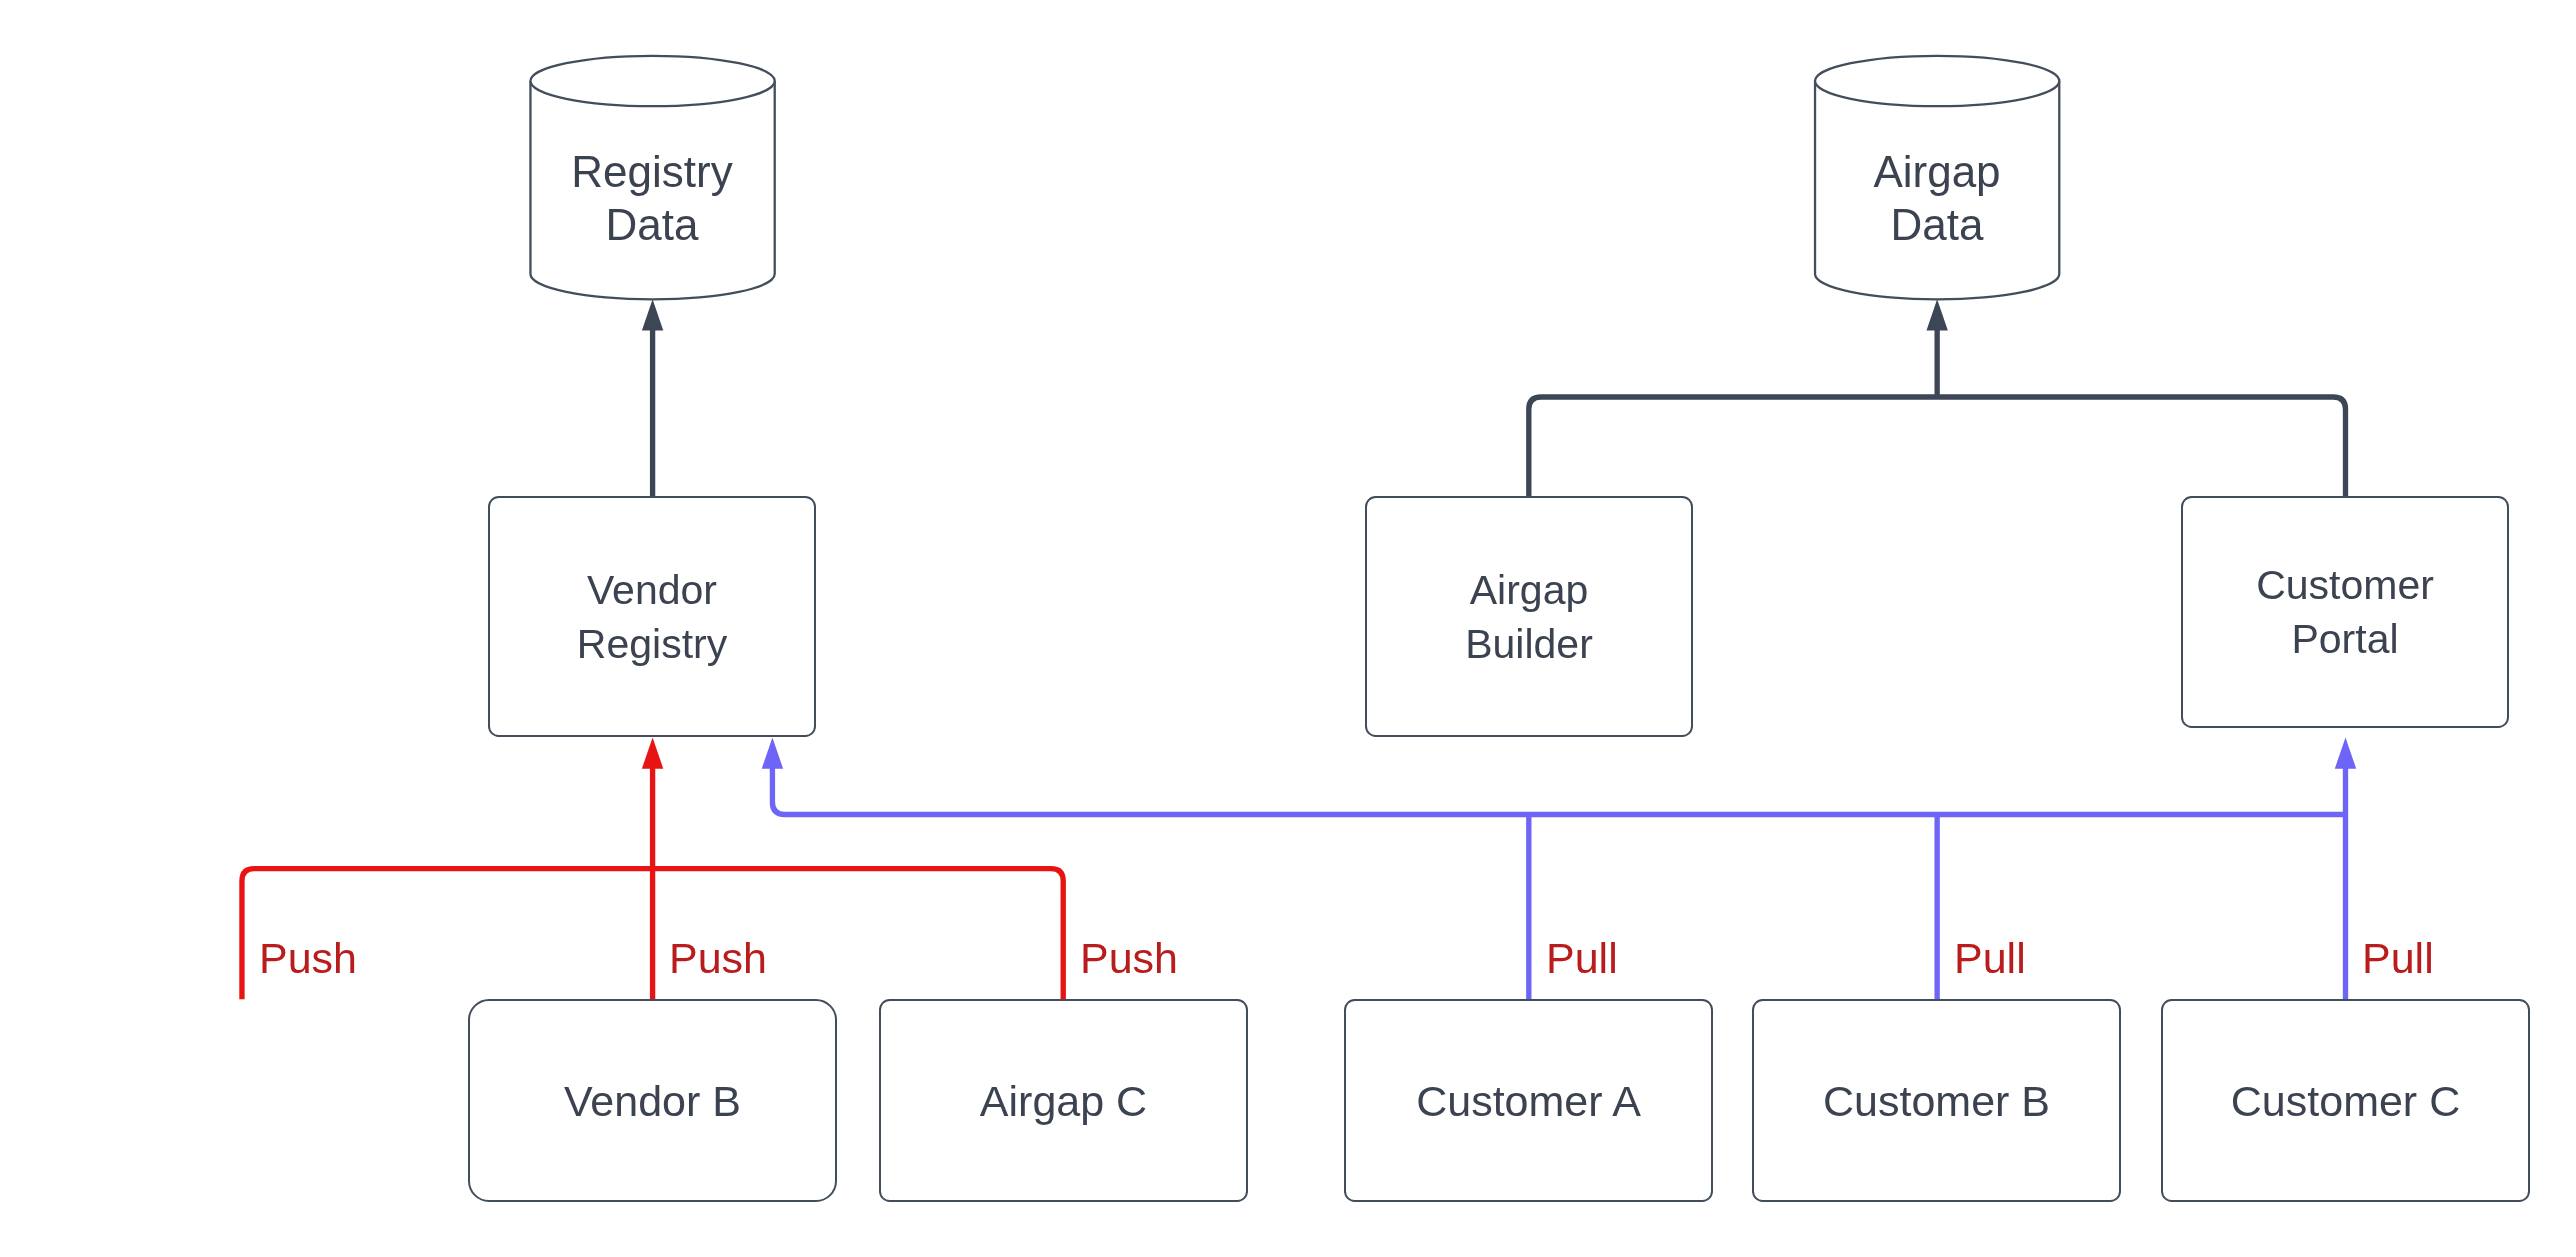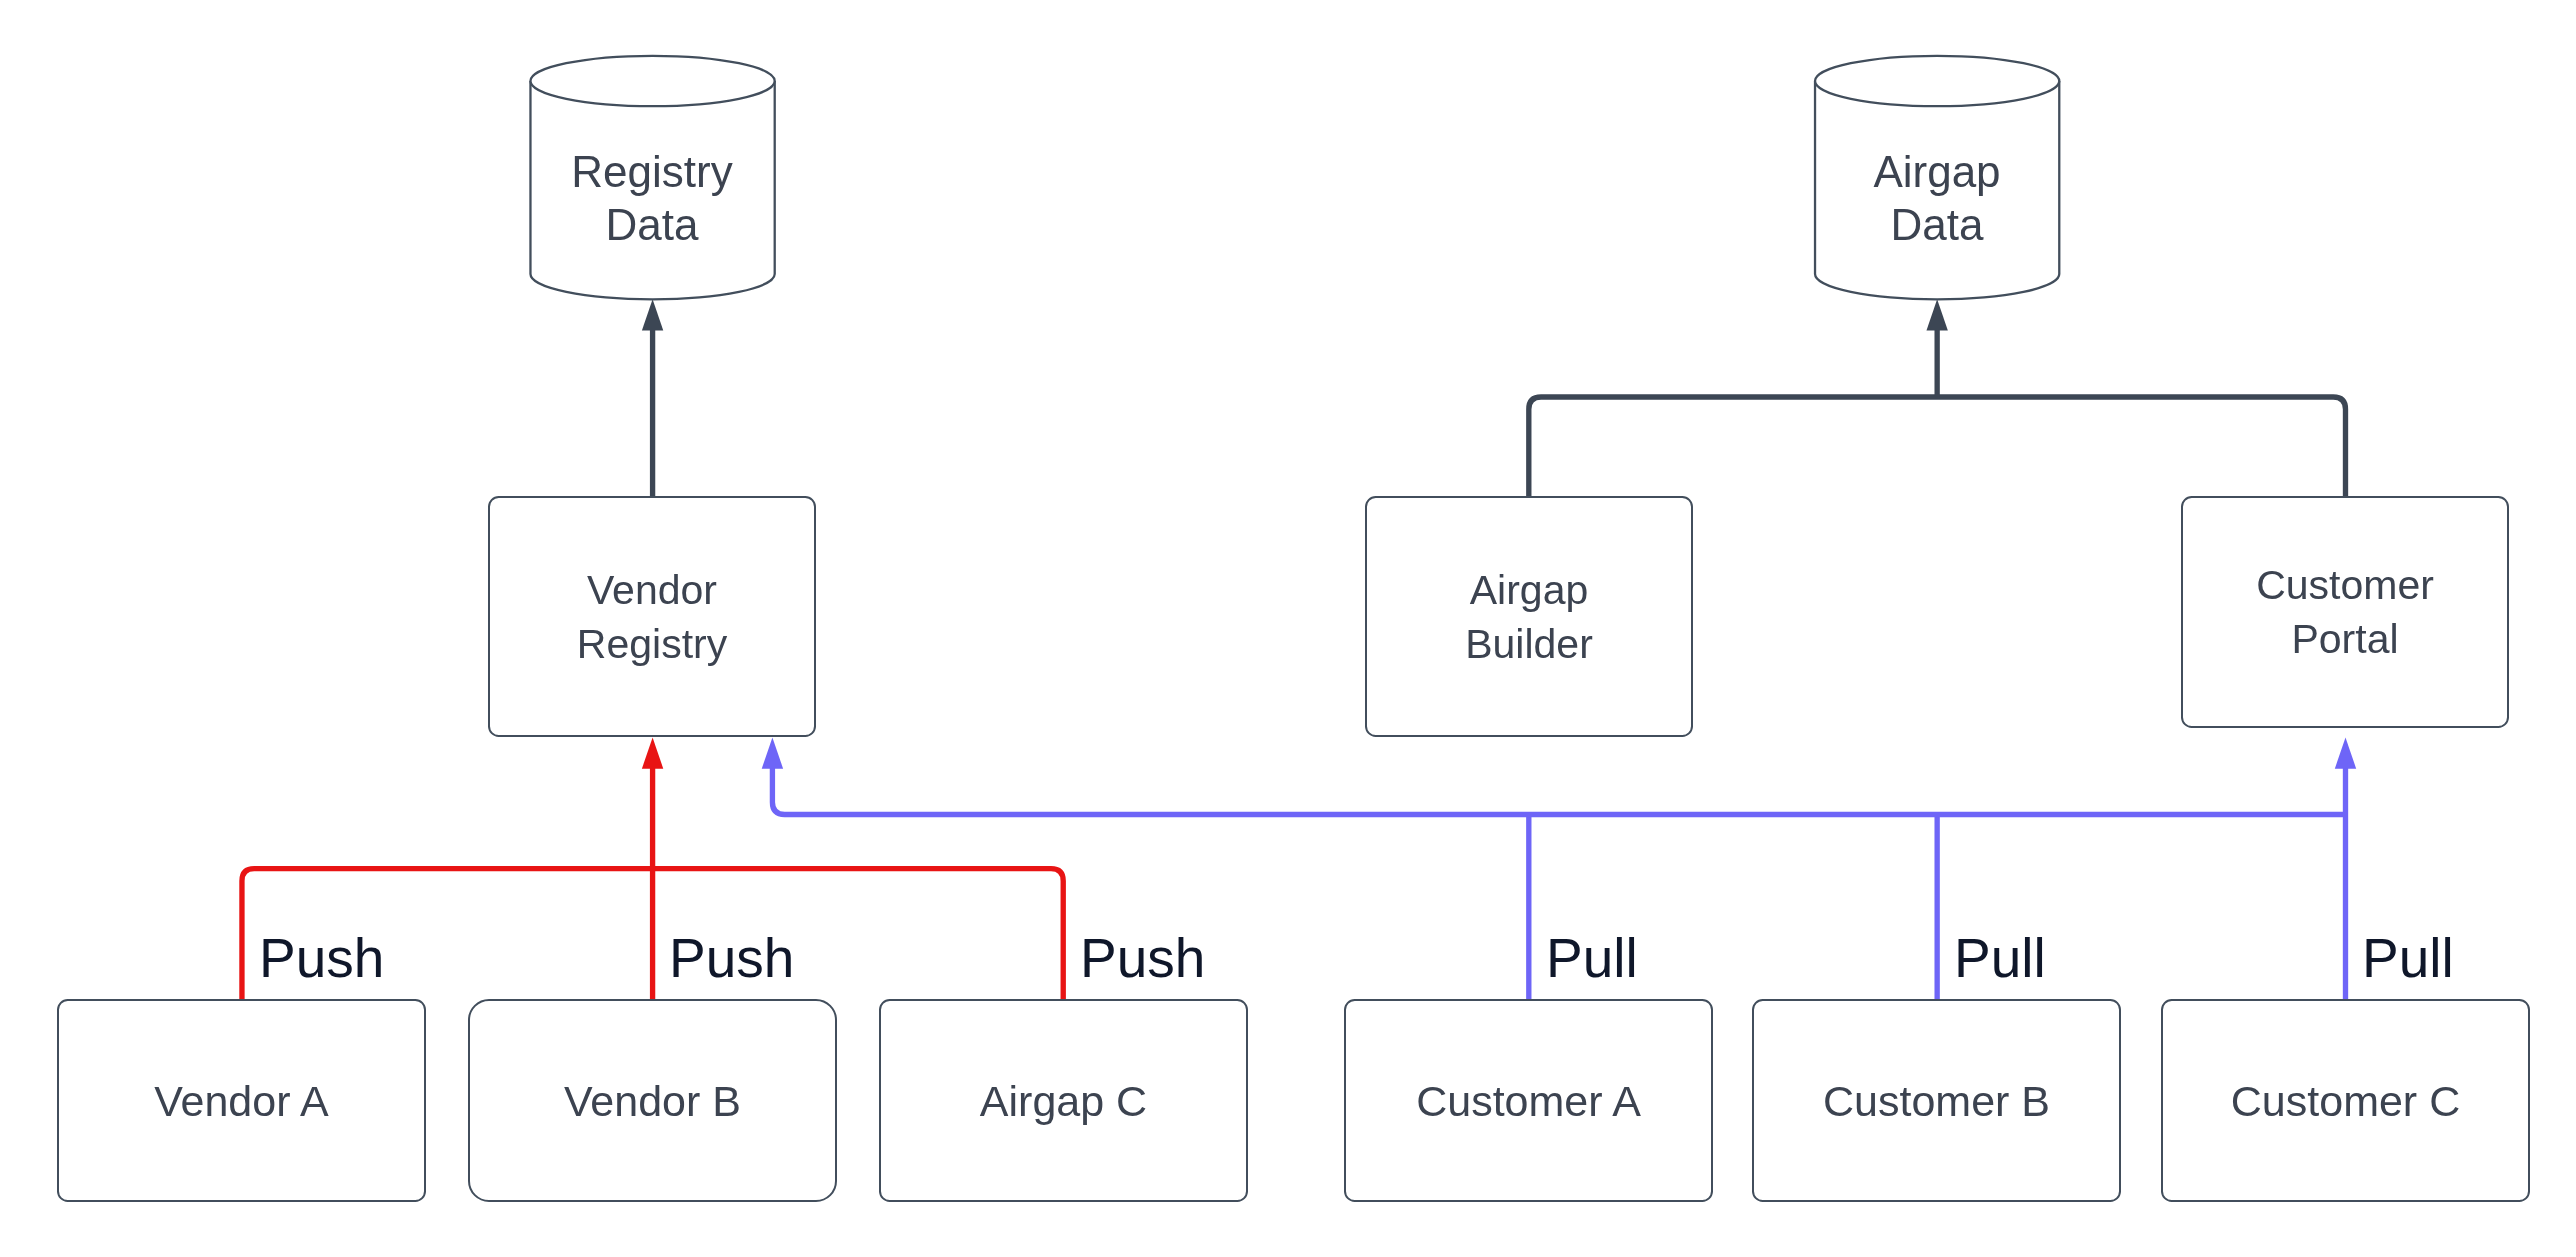--- a/index.html
+++ b/index.html
@@ -51,23 +51,23 @@
     text-align: center;
     white-space: pre-line;
     font-size: 44px;
     line-height: 53px;
     color: #3c4350;
     transform: translateY(20px);
     pointer-events: none;
   }
   .edge-label {
     position: absolute;
-    font-size: 55px;
+    font-size: 43px;
     line-height: 47px;
-    color: #0f172a;
+    color: #b91c1c;
     white-space: nowrap;
   }
   .shape-stroke {
     fill: #ffffff;
     stroke: #424e5c;
     stroke-width: 3;
   }
   .edge {
     fill: none;
     stroke-width: 7;
@@ -120,21 +120,20 @@
   <div class="cyl-label" style="left:1815px; top:56px; width:244px; height:243px;">Airgap
 Data</div>
 
   <div class="node mid" style="left:488px; top:496px; width:328px; height:241px;">Vendor
 Registry</div>
   <div class="node mid" style="left:1365px; top:496px; width:328px; height:241px;">Airgap
 Builder</div>
   <div class="node mid" style="left:2181px; top:496px; width:328px; height:232px;">Customer
 Portal</div>
 
-  <div class="node bottom" style="left:57px; top:999px; width:369px; height:203px;">Vendor A</div>
   <div class="node bottom" style="left:468px; top:999px; width:369px; height:203px;border-radius:21px;">Vendor B</div>
   <div class="node bottom" style="left:879px; top:999px; width:369px; height:203px;">Airgap C</div>
   <div class="node bottom" style="left:1344px; top:999px; width:369px; height:203px;">Customer A</div>
   <div class="node bottom" style="left:2161px; top:999px; width:369px; height:203px;">Customer C</div>
   <div class="node bottom" style="left:1752px; top:999px; width:369px; height:203px;">Customer B</div>
 
   <div class="edge-label" style="left:259px; top:935px;">Push</div>
   <div class="edge-label" style="left:669px; top:935px;">Push</div>
   <div class="edge-label" style="left:1080px; top:935px;">Push</div>
   <div class="edge-label" style="left:1546px; top:935px;">Pull</div>

